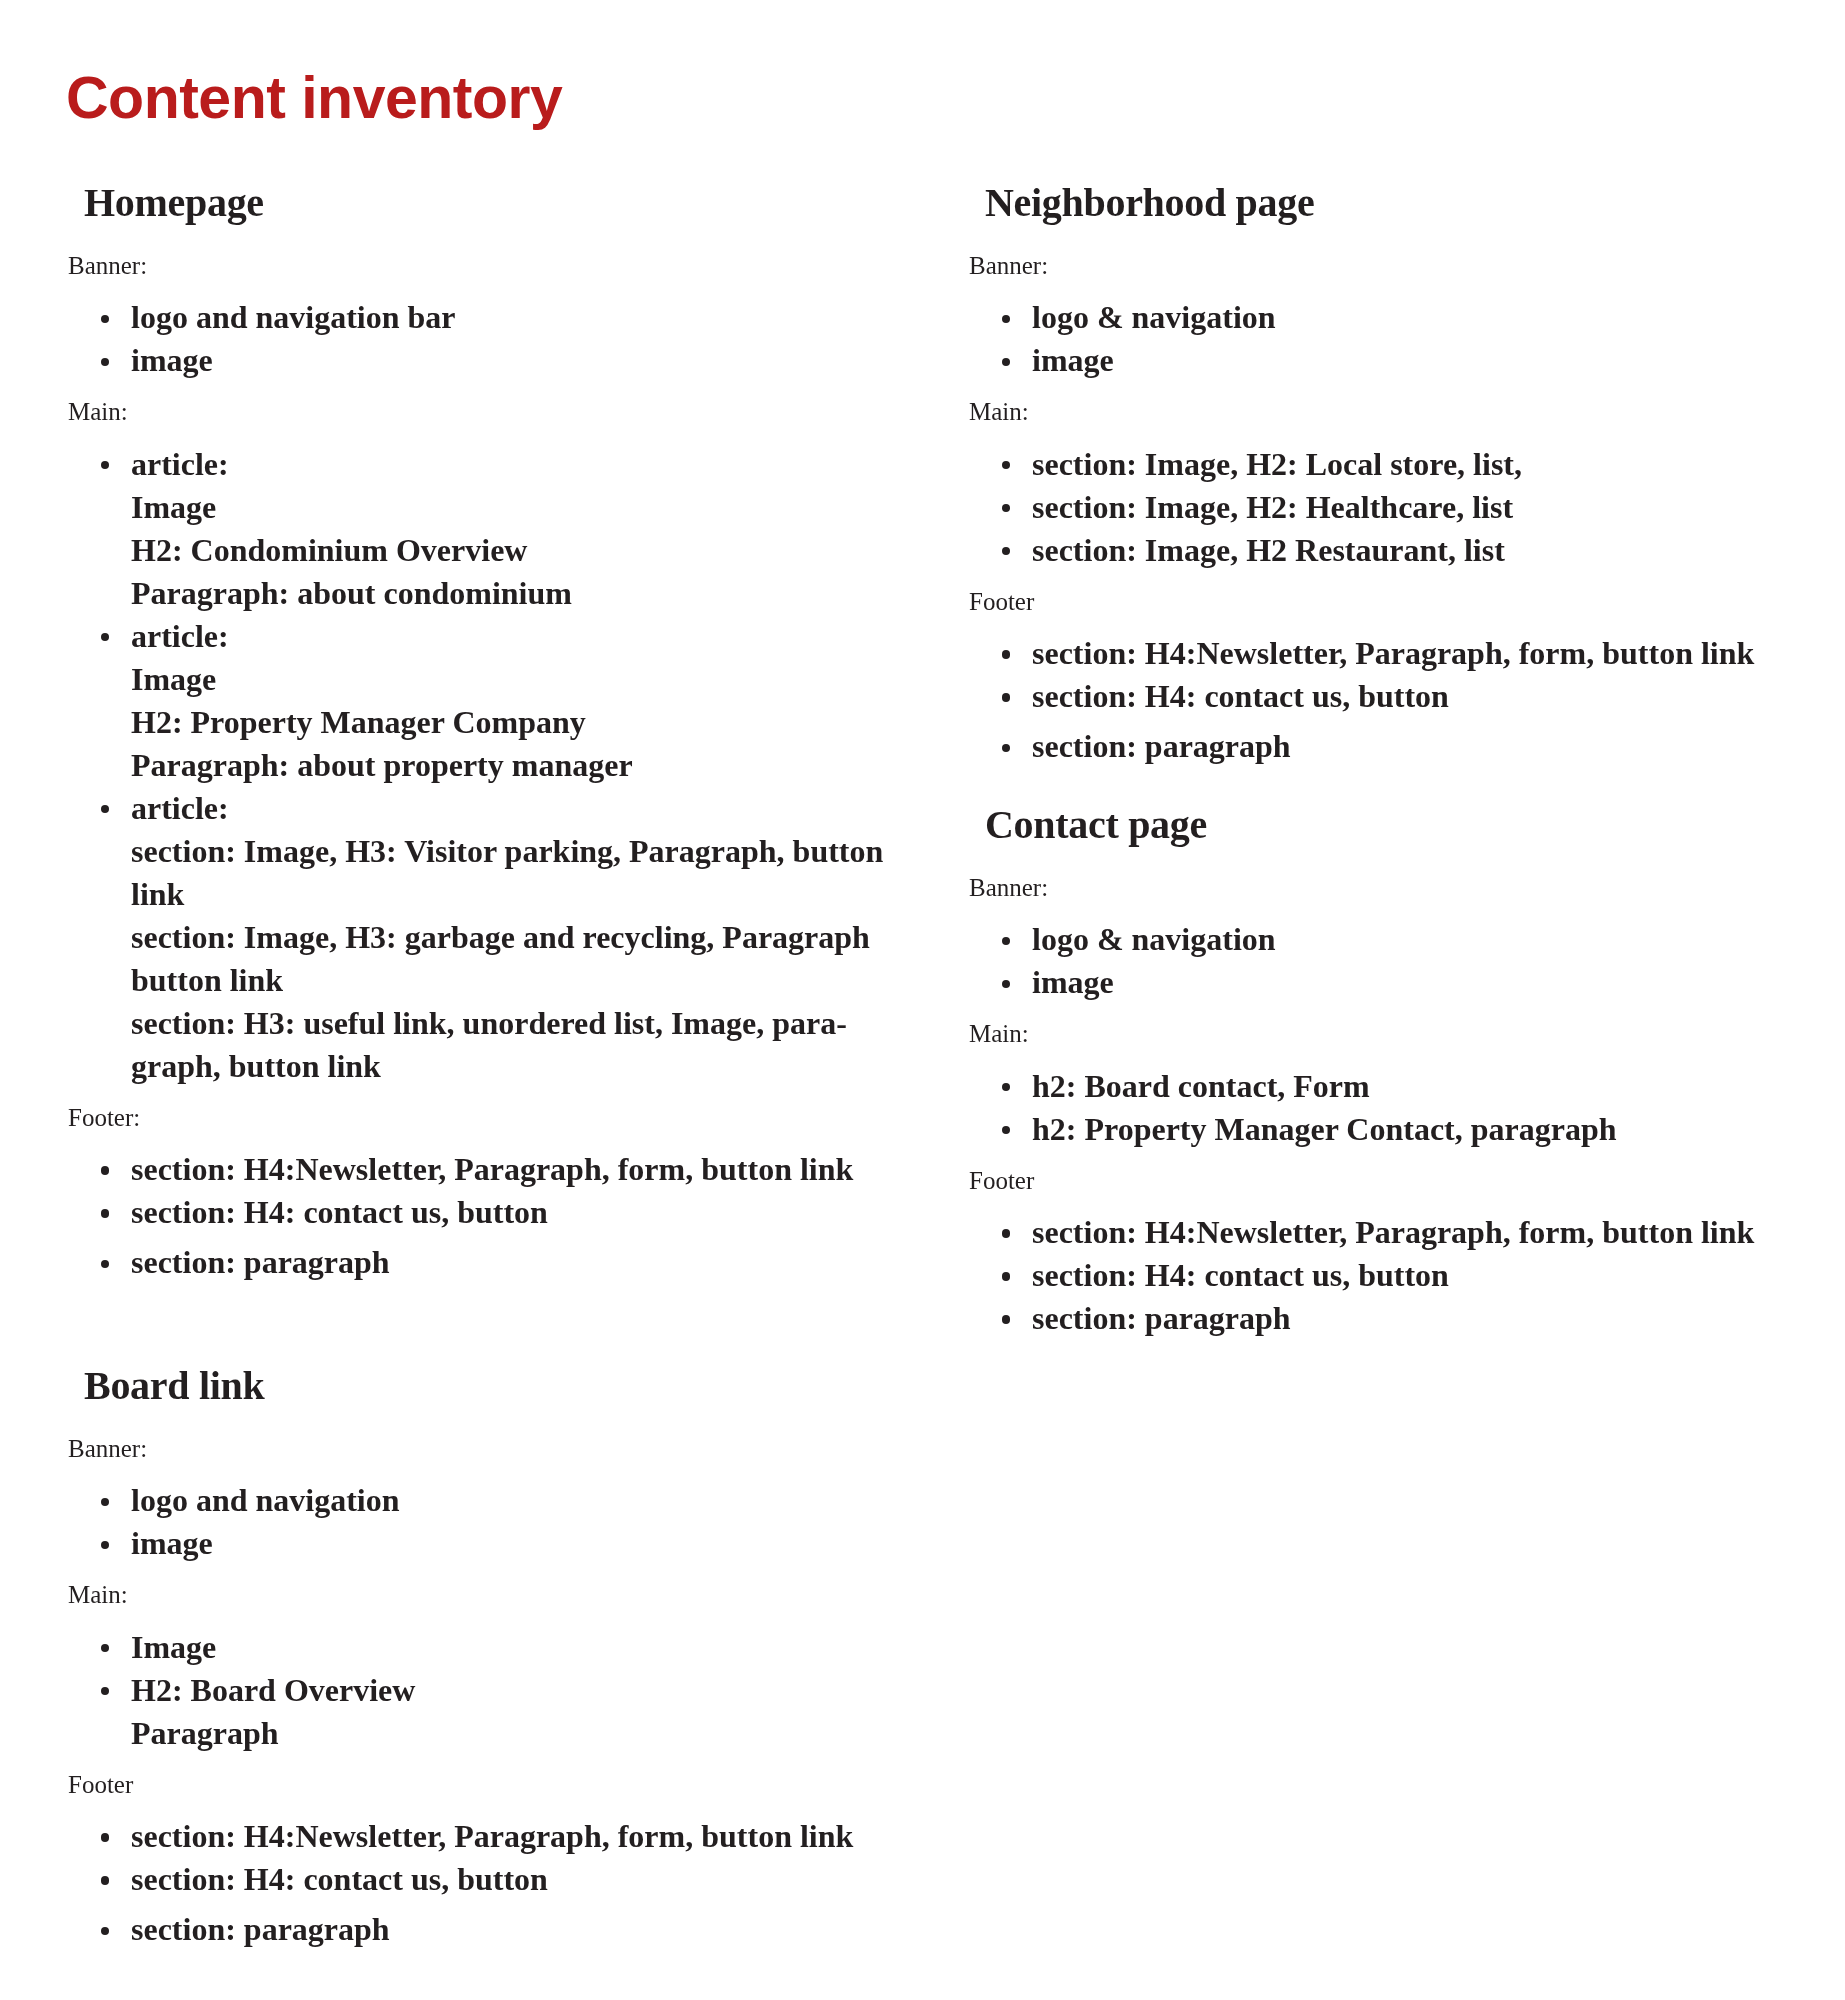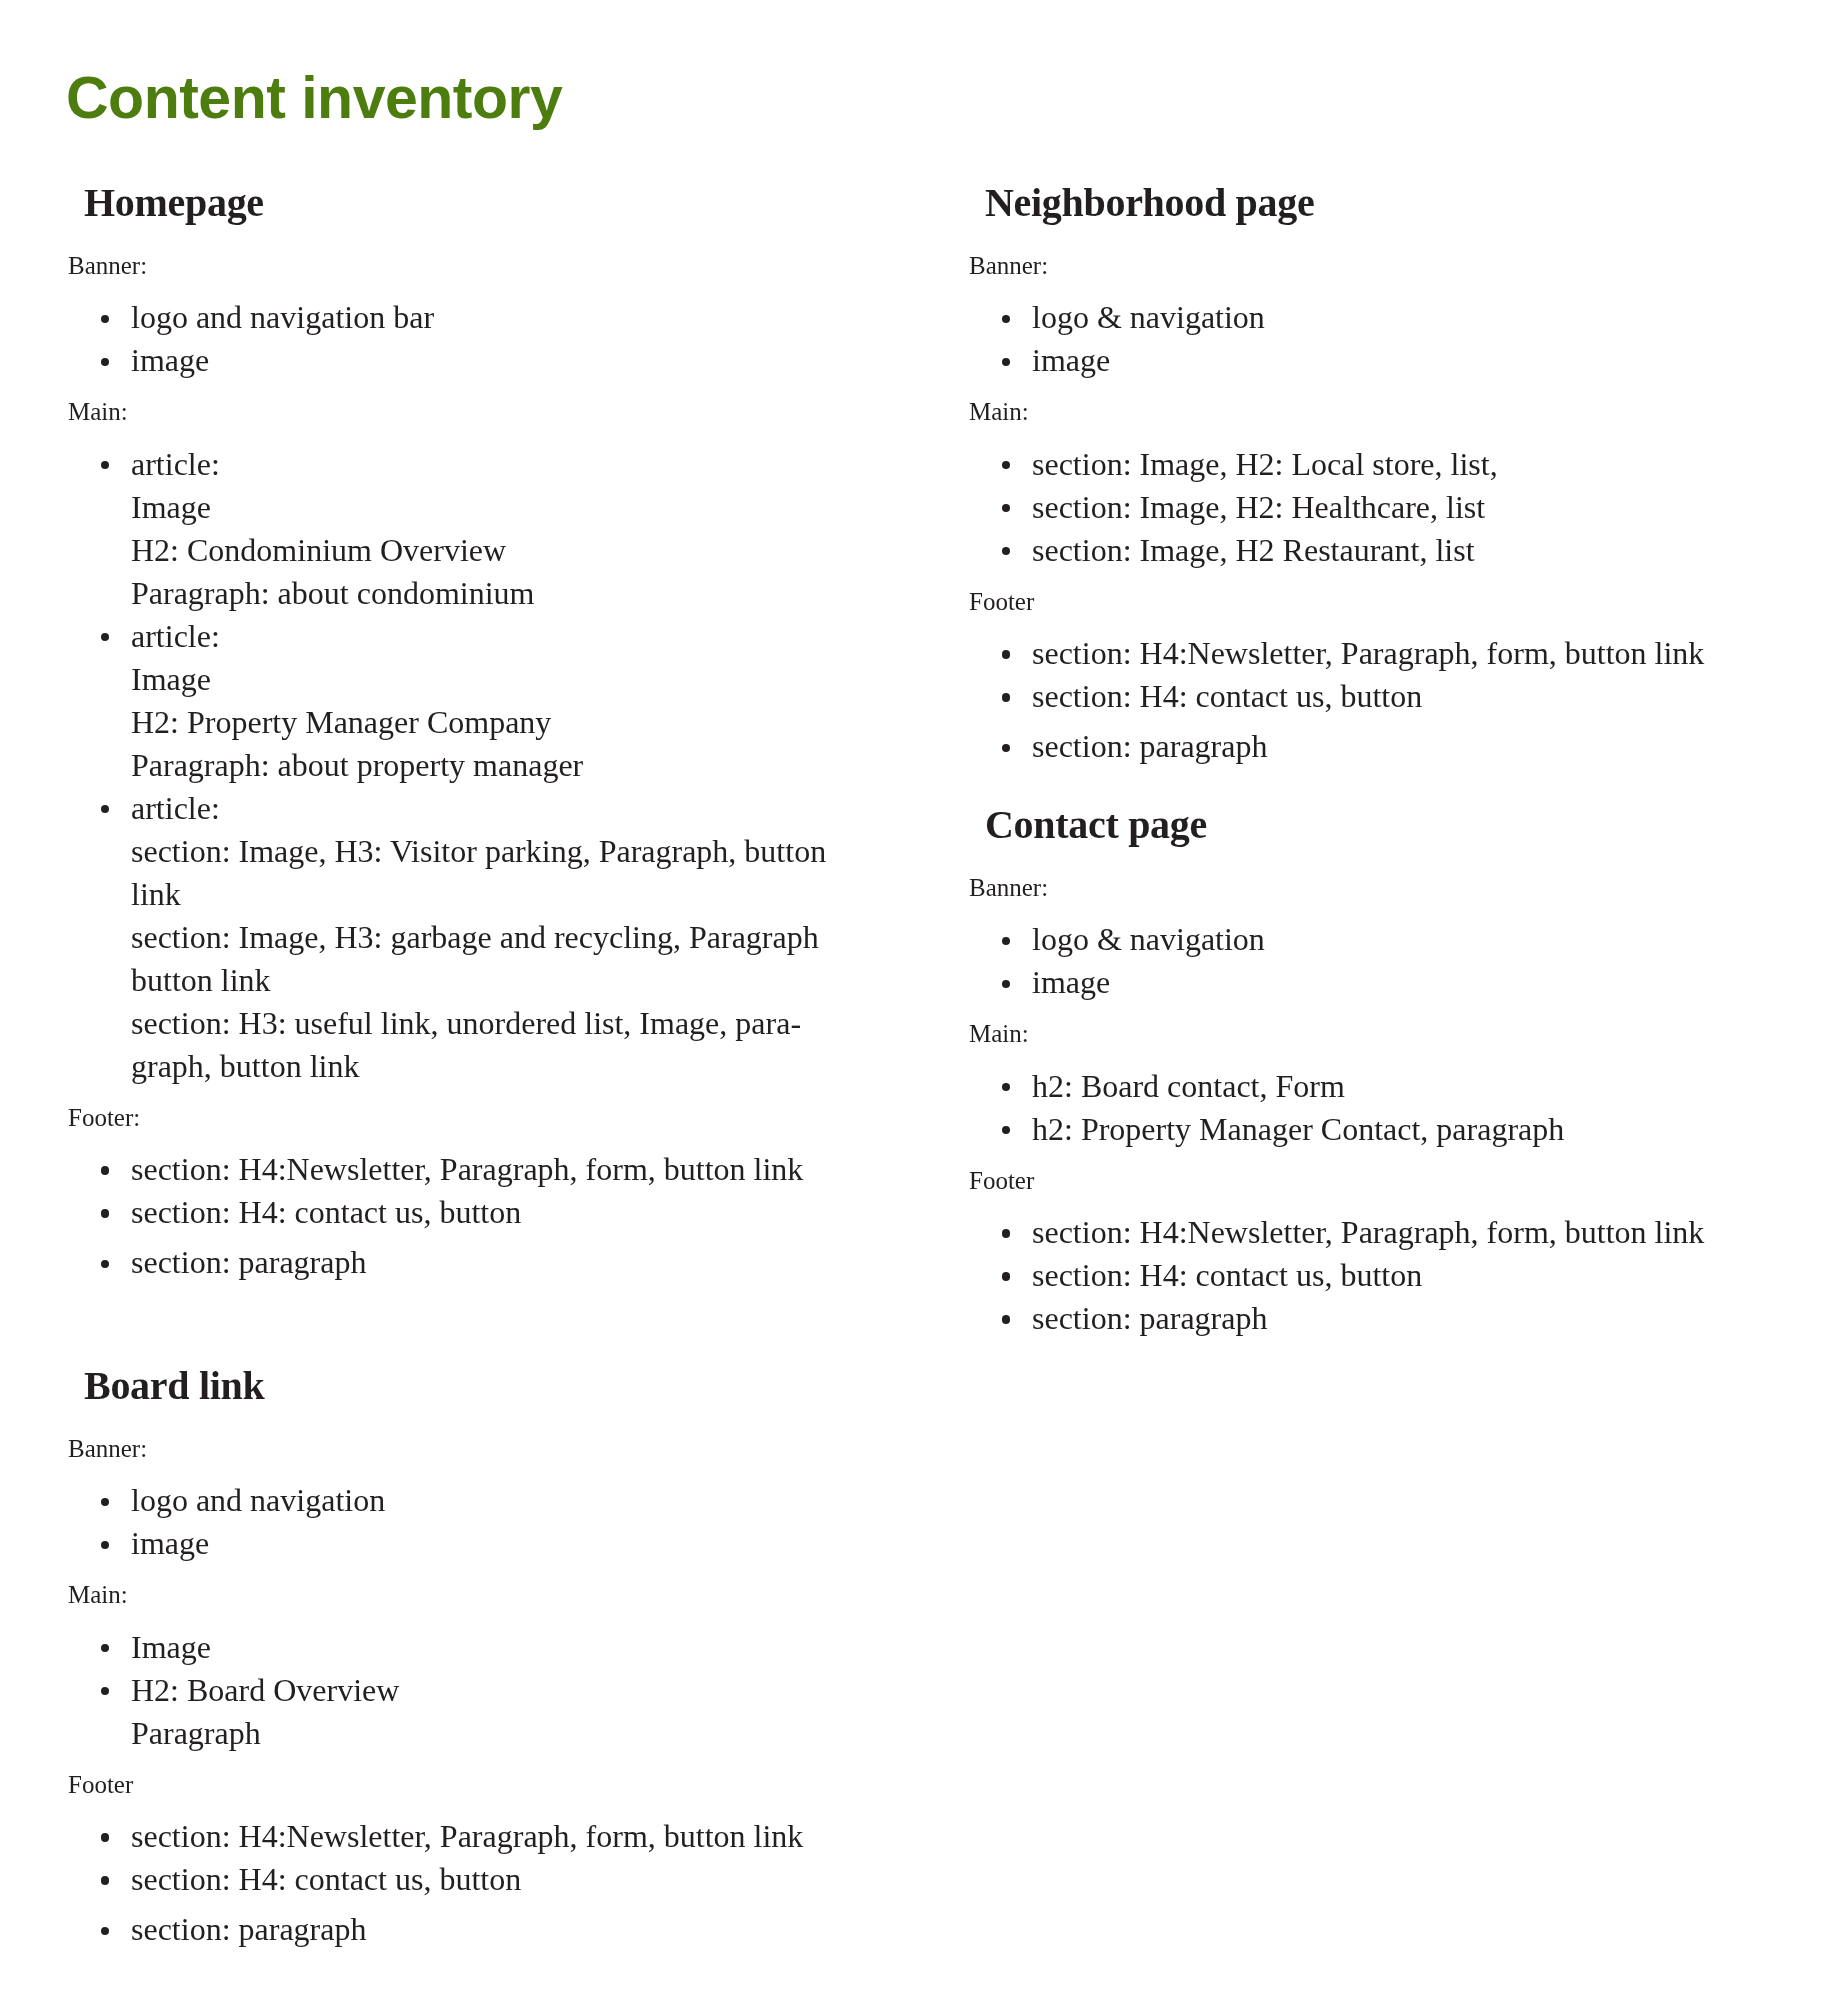--- a/index.html
+++ b/index.html
@@ -66,26 +66,26 @@
     .group-list li.gap { margin-top: 7.4px; }
     .bullet {
       position: absolute;
       left: 33px;
       top: 18.5px;
       width: 8.3px;
       height: 8.3px;
       border-radius: 50%;
       background: #231f20;
     }
-    .line { display: block; }
+    .line { display: block; font-weight: bold; }
   </style>
 </head>
 <body>
 
-<h1 class="title" style="color:#4d7c0f">Content inventory</h1>
+<h1 class="title" style="color:#b91c1c">Content inventory</h1>
 
 <div class="col col-left">
 
   <section class="section" style="top:161px">
     <h2 class="section-heading">Homepage</h2>
 
     <div class="group-label" style="margin-top:1.8px">Banner:</div>
     <ul class="group-list">
       <li>
           <span class="bullet"></span>

